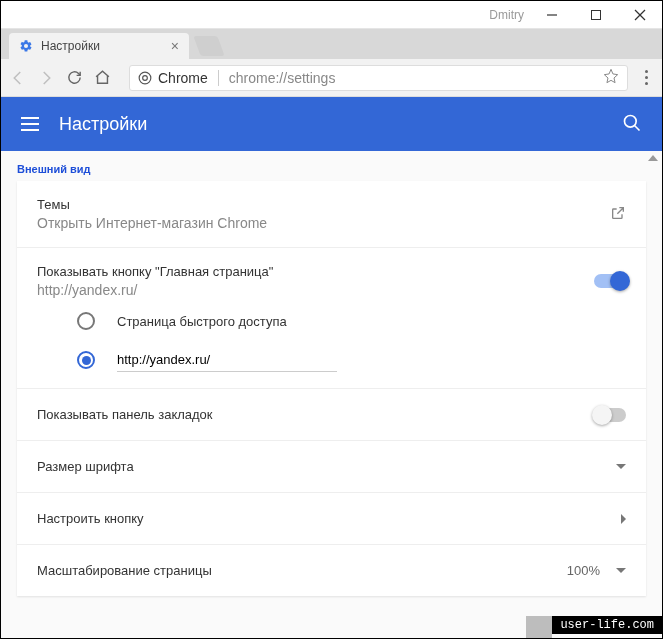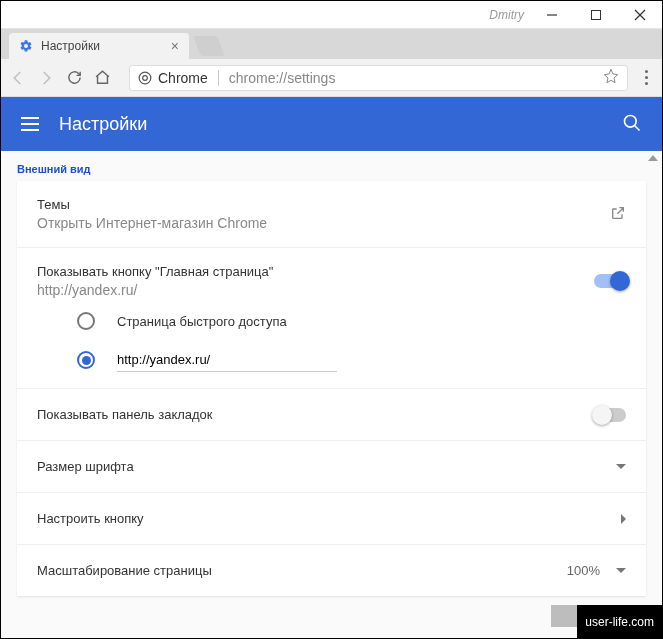--- a/index.html
+++ b/index.html
@@ -1,21 +1,21 @@
 <!DOCTYPE html>
 <html><head>
 <meta charset="utf-8">
 <style>
   * { box-sizing: border-box; margin: 0; padding: 0; }
   body { font-family: "Segoe UI", Arial, sans-serif; background: #fff; width: 663px; height: 639px; overflow: hidden; position: relative; font-size: 13px; color: #333; }
   .outer-border { width: 663px; height: 639px; border: 1px solid #000; position: relative; background: #fff; }
 
   
   .win-titlebar { height: 28px; background: #fff; display: flex; align-items: center; justify-content: flex-end; border-bottom: 1px solid #e5e5e5; }
-  .win-user { color: #9a9a9a; font-size: 12px; margin-right: 6px; font-style: italic; }
+  .win-user { color: #9a9a9a; font-size: 12px; margin-right: 6px; }
   .win-btn { width: 44px; height: 28px; display: flex; align-items: center; justify-content: center; }
   .win-btn svg { stroke: #333; }
   .win-max { border: 1px solid #333; width: 10px; height: 10px; }
 
   
   .tabstrip { height: 30px; background: #d8d8d8; display: flex; align-items: flex-end; padding-left: 8px; }
   .tab { position: relative; background: #f2f2f2; height: 26px; min-width: 180px; display: flex; align-items: center; padding: 0 10px; border-top-left-radius: 4px; border-top-right-radius: 4px; gap: 8px; font-size: 12px; color: #444; }
   .tab::before, .tab::after { content:""; position:absolute; bottom:0; width:12px; height:26px; }
   .gear-icon svg { display:block; }
   .tab-close { margin-left: auto; color: #777; font-size: 14px; line-height: 1; }
@@ -70,21 +70,21 @@
 
   
   .row-select { display:flex; align-items:center; justify-content:space-between; padding: 18px 20px; border-bottom:1px solid #eee; }
   .select-value { color:#666; font-size:13px; display:flex; align-items:center; gap: 16px; }
   .chev { border-style:solid; border-width:5px 5px 0 5px; border-color:#777 transparent transparent transparent; width:0; height:0; }
   .chev-right { border-style:solid; border-width:5px 0 5px 5px; border-color:transparent transparent transparent #777; width:0; height:0; }
 
   
   .watermark { position:absolute; bottom:0; right:0; display:flex; }
   .wm-shadow { width:26px; height:22px; background:#bdbdbd; }
-  .wm-main { height:33px; background:#000; color:#fff; font-size:12px; padding: 0 8px; display:flex; align-items:center; font-family: Liberation Sans, sans-serif; }
+  .wm-main { height:18px; background:#000; color:#fff; font-size:12px; padding: 0 8px; display:flex; align-items:center; font-family: Liberation Mono, monospace; }
 
   .scroll-arrow-up { position:absolute; top:0; right:2px; width:14px; height:14px; display:flex; align-items:center; justify-content:center; }
   .scroll-arrow-up::after { content:""; border-style:solid; border-width:0 5px 6px 5px; border-color:transparent transparent #999 transparent; }
 </style>
 </head>
 <body>
 <div class="outer-border">
 
   <div class="win-titlebar">
     <span class="win-user">Dmitry</span>

